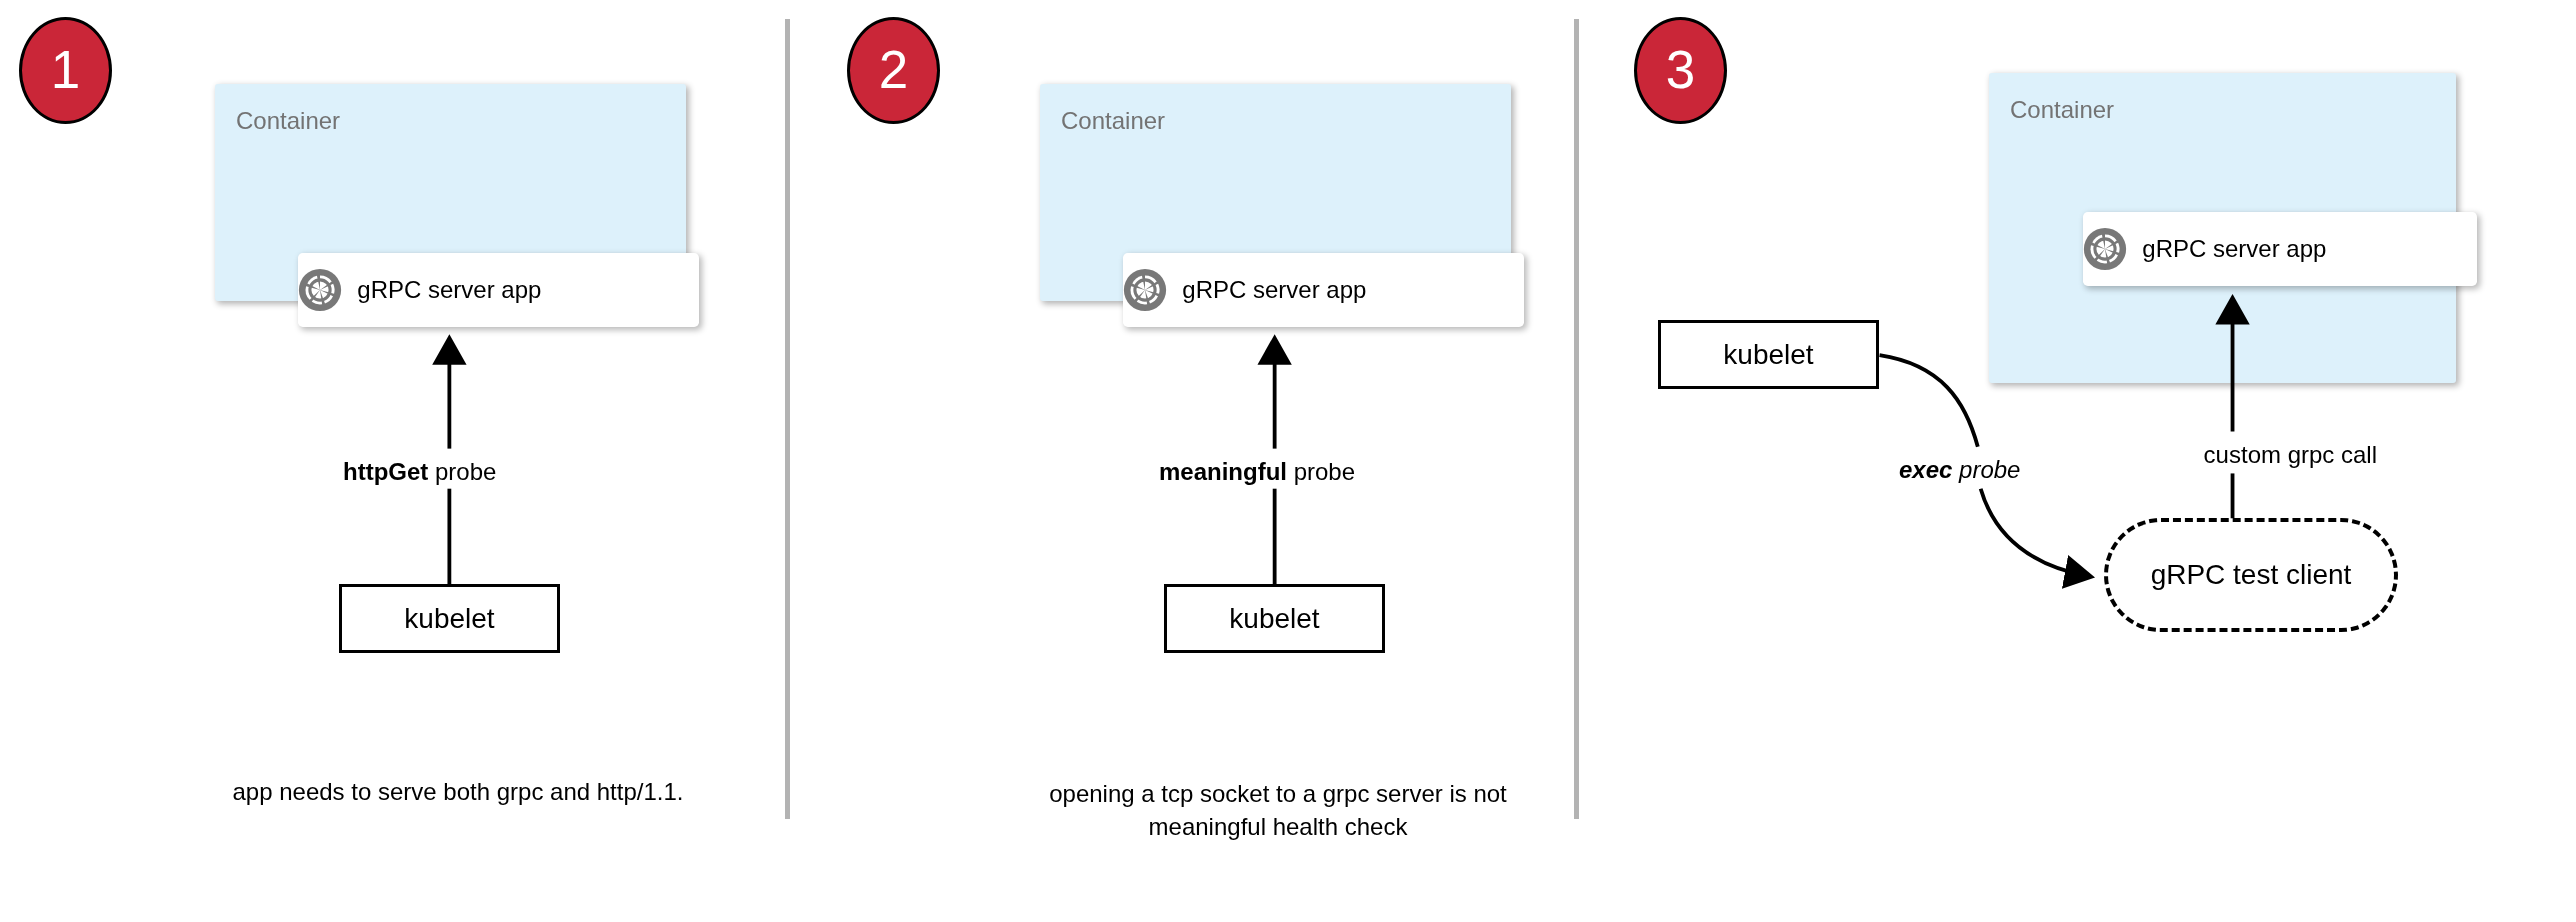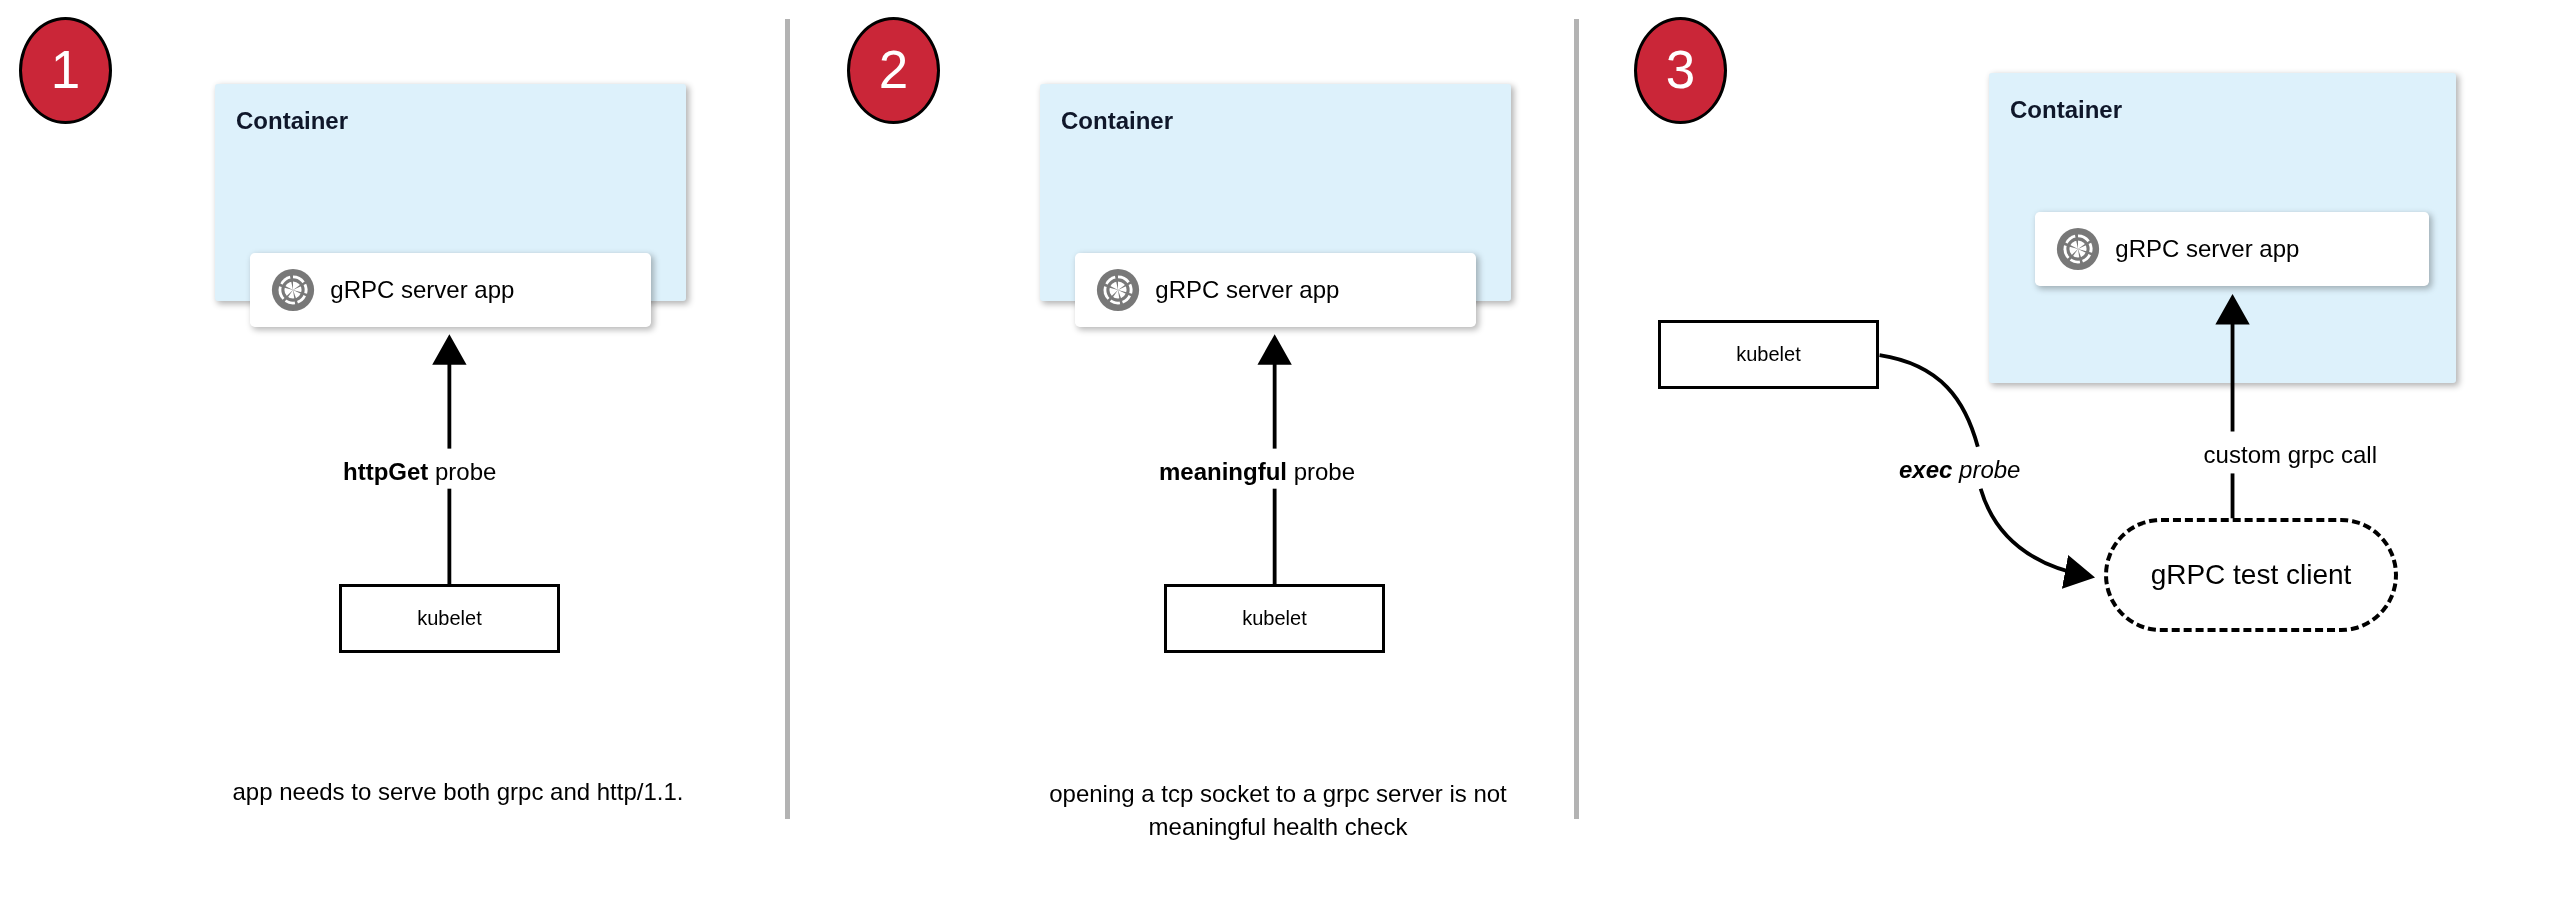--- a/index.html
+++ b/index.html
@@ -57,59 +57,58 @@
     position: absolute;
     background: #ddf1fb;
     border-radius: 2.9px;
     box-shadow: 2.9px 2.9px 6.7px rgba(0,0,0,0.30);
   }
   .container-label {
     position: absolute;
     left: 21px;
     top: 23px;
     font-size: 24px;
-    color: #0f172a;
+    color: #737373;
     white-space: nowrap;
-    font-weight: bold;
   }
   .c1 { left: 215px;  top: 84px;  width: 471px; height: 217px; }
   .c2 { left: 1040px; top: 84px;  width: 471px; height: 217px; }
   .c3 { left: 1989px; top: 73px;  width: 467px; height: 310px; }
 
   
   .app-card {
     position: absolute;
     background: #ffffff;
     border-radius: 4.8px;
     box-shadow: 2.9px 2.9px 6.7px rgba(0,0,0,0.28);
     display: flex;
     align-items: center;
     box-sizing: border-box;
-    padding-left: 21px;
+    margin-left: 48px;
   }
   .app-card .app-label {
     font-size: 24px;
     color: #000000;
     margin-left: 15.3px;
     white-space: nowrap;
   }
   .card1 { left: 250px;  top: 253px; width: 401px; height: 74px; }
   .card2 { left: 1075px; top: 253px; width: 401px; height: 74px; }
   .card3 { left: 2035px; top: 212px; width: 394px; height: 74px; }
 
   .grpc-icon { width: 44px; height: 44px; display:block; flex: 0 0 auto; }
 
   
   .kubelet-box {
     position: absolute;
     background: #ffffff;
     border: 3.8px solid #000000;
     box-sizing: border-box;
     text-align: center;
-    font-size: 20px;
+    font-size: 28px;
     color: #000000;
     display: flex;
     align-items: center;
     justify-content: center;
   }
   .k1 { left: 339px;  top: 584px; width: 221px; height: 69px; }
   .k2 { left: 1164px; top: 584px; width: 221px; height: 69px; }
   .k3 { left: 1658px; top: 320px; width: 221px; height: 69px; }
 
   

